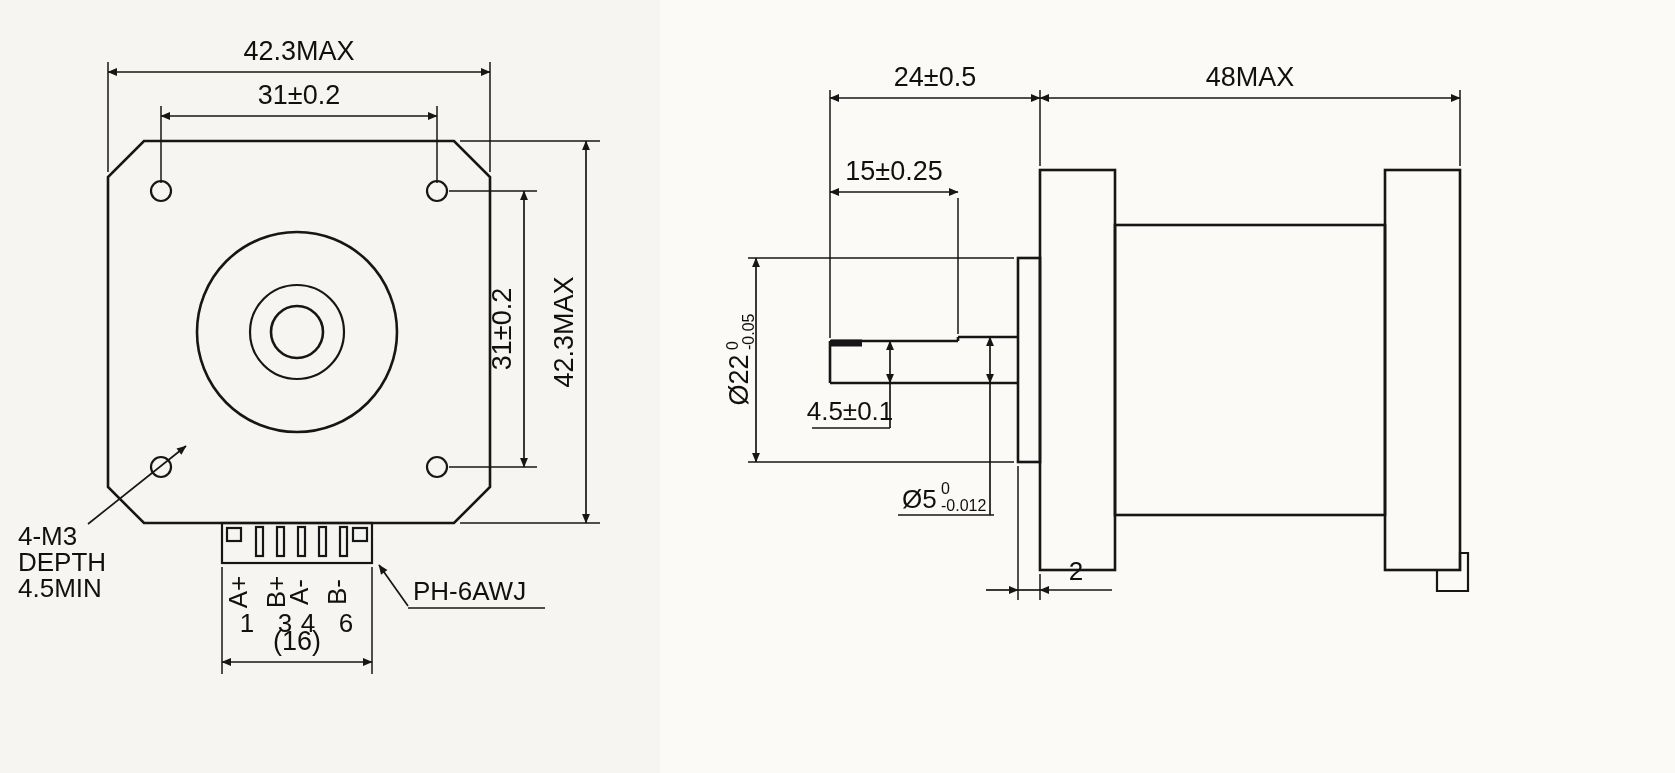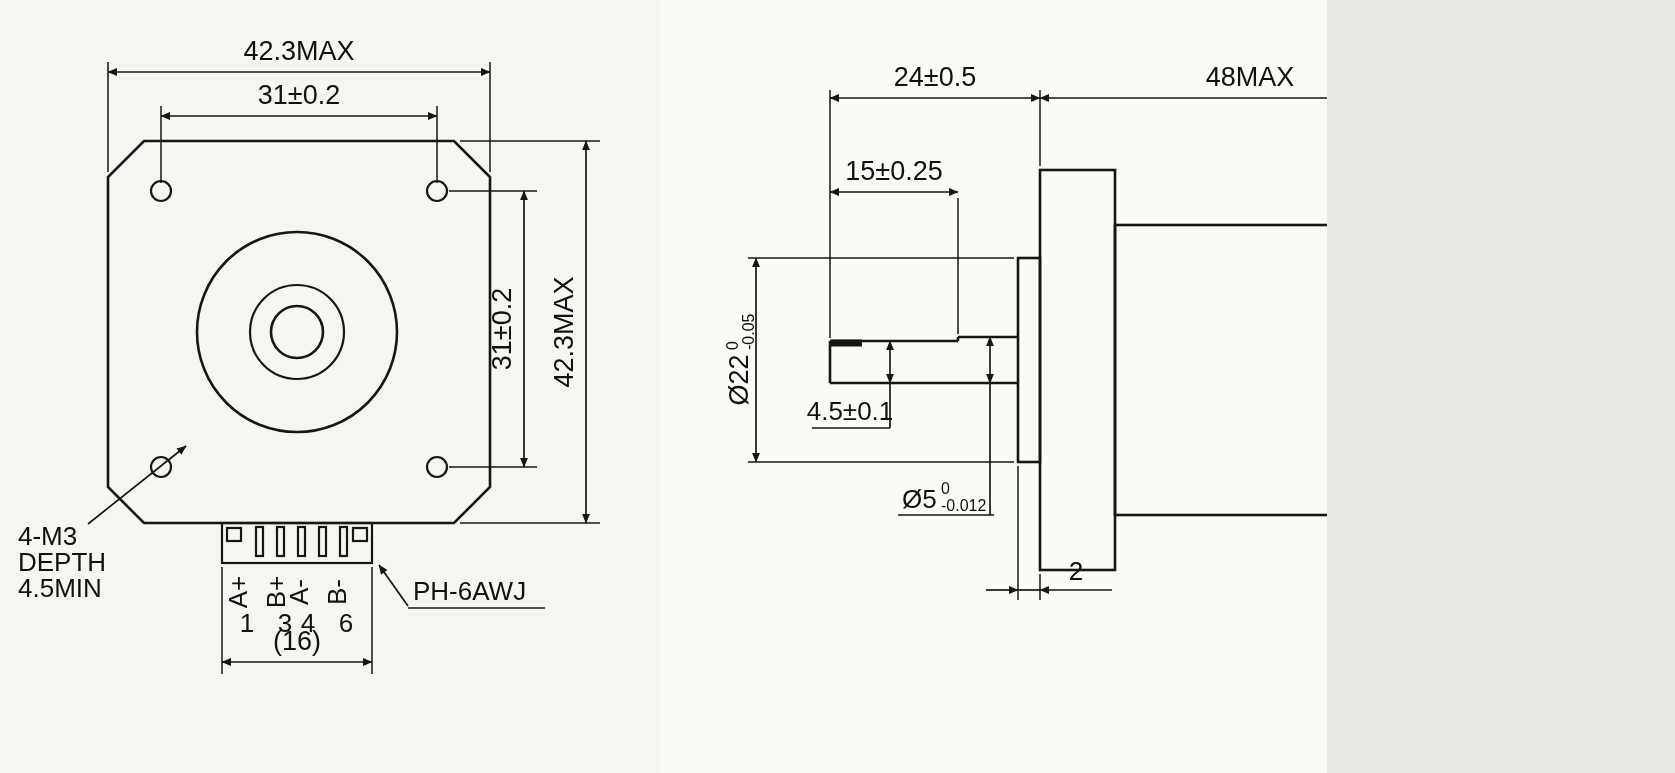--- a/index.html
+++ b/index.html
@@ -1,18 +1,18 @@
 <!DOCTYPE html>
 <html><head>
 <meta charset="utf-8">
 <style>
   html,body{margin:0;padding:0;background:#e9e8e4;}
   .canvas{
     position:relative;
-    width:1327px;height:773px;
+    width:1675px;height:773px;
     background:#f8f7f4;
     overflow:hidden;
     font-family:"Liberation Sans",sans-serif;
   }
   svg{display:block}
   .out{stroke:#161616;stroke-width:2.6;fill:none;stroke-linejoin:miter;}
   .out2{stroke:#161616;stroke-width:2.2;fill:none;}
   .dim{stroke:#161616;stroke-width:1.7;fill:none;}
   .ext{stroke:#161616;stroke-width:1.5;fill:none;}
   .t{font-family:"Liberation Sans",sans-serif;font-size:27px;fill:#101010;}

